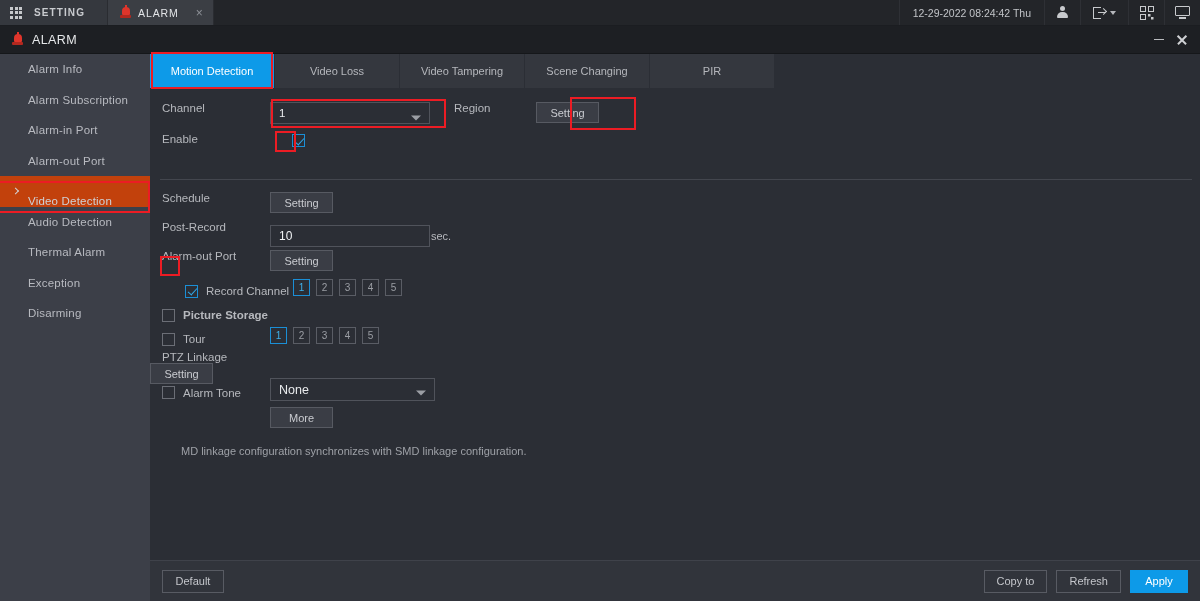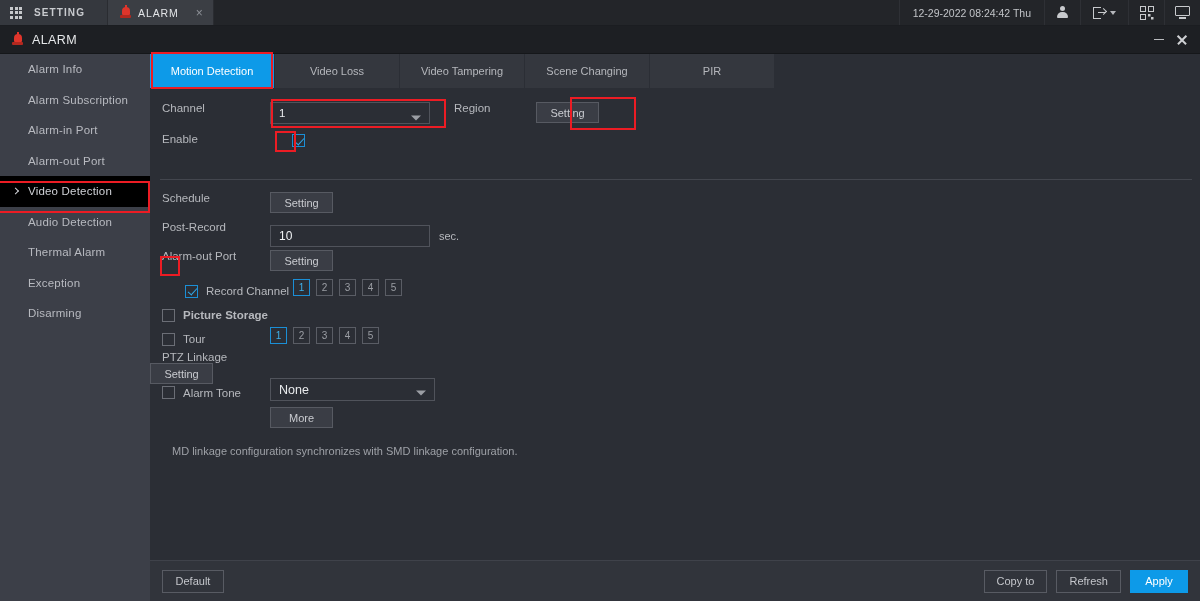--- a/index.html
+++ b/index.html
@@ -97,21 +97,21 @@
 
   
   .sidebar {
     position: absolute; left: 0; top: 54px; width: 150px; height: 547px;
     background: #3c3f48;
   }
   .side-item {
     position: relative; height: 30.5px; display: flex; align-items: center;
     padding-left: 28px; font-size: 11.5px; color: #b8bac0; letter-spacing: .2px;
   }
-  .side-item.active { background: #000000; color: #cfd1d6; }
+  .side-item.active { background: #c2410c; color: #cfd1d6; align-items: flex-end; }
   .side-item .chev {
     position: absolute; left: 13px; top: 50%; transform: translateY(-50%) rotate(-45deg);
     width: 5px; height: 5px; border-top: 1.6px solid #d2d4d8; border-right: 1.6px solid #d2d4d8;
   }
   .side-item .chev { transform: translateY(-50%) rotate(45deg); }
 
   
   .main {
     position: absolute; left: 150px; top: 54px; width: 1050px; height: 547px;
     background: #2b2e35;
@@ -145,21 +145,21 @@
     height: 21px; min-width: 63px; padding: 0 10px;
     background: #3a3d45; border: 1px solid #575a62;
     display: inline-flex; align-items: center; justify-content: center;
     font-size: 11px; color: #c9cbd0;
   }
   .txtbox {
     width: 160px; height: 22px; background: #2b2e35; border: 1px solid #50535b;
     display: flex; align-items: center; padding: 0 8px;
     font-size: 12px; color: #f0f2f4;
   }
-  .unit { font-size: 11px; color: #b6b8bd; margin-left: 9px; }
+  .unit { font-size: 11px; color: #b6b8bd; margin-left: 1px; }
 
   .cb {
     width: 13px; height: 13px; border: 1px solid #6b6e76; background: #2b2e35;
     display: inline-block; position: relative; flex: none;
   }
   .cb.checked { border-color: #1b8fd6; }
   .cb.checked:after {
     content: ''; position: absolute; left: 3.5px; top: 0.5px;
     width: 4px; height: 8px; border: solid #2fa8e8; border-width: 0 1.8px 1.8px 0;
     transform: rotate(42deg);
@@ -169,21 +169,21 @@
 
   .chips { display: flex; gap: 6px; }
   .chip {
     width: 17px; height: 17px; border: 1px solid #5a5d65; background: #2b2e35;
     display: flex; align-items: center; justify-content: center;
     font-size: 10px; color: #9b9ea4;
   }
   .chip.on { border-color: #1b8fd6; color: #3fb0ea; }
 
   .divider { height: 1px; background: #43464e; margin: 0; }
-  .note { font-size: 11px; color: #9ea1a7; padding-left: 22px; }
+  .note { font-size: 11px; color: #9ea1a7; padding-left: 31px; }
 
   
   .footer {
     position: absolute; left: 150px; bottom: 0; width: 1050px; height: 41px;
     background: #31343b; border-top: 1px solid #3f424a;
     display: flex; align-items: center; padding: 0 12px;
   }
   .fbtn {
     height: 23px; min-width: 62px; padding: 0 12px;
     background: #31343b; border: 1px solid #585b63;

